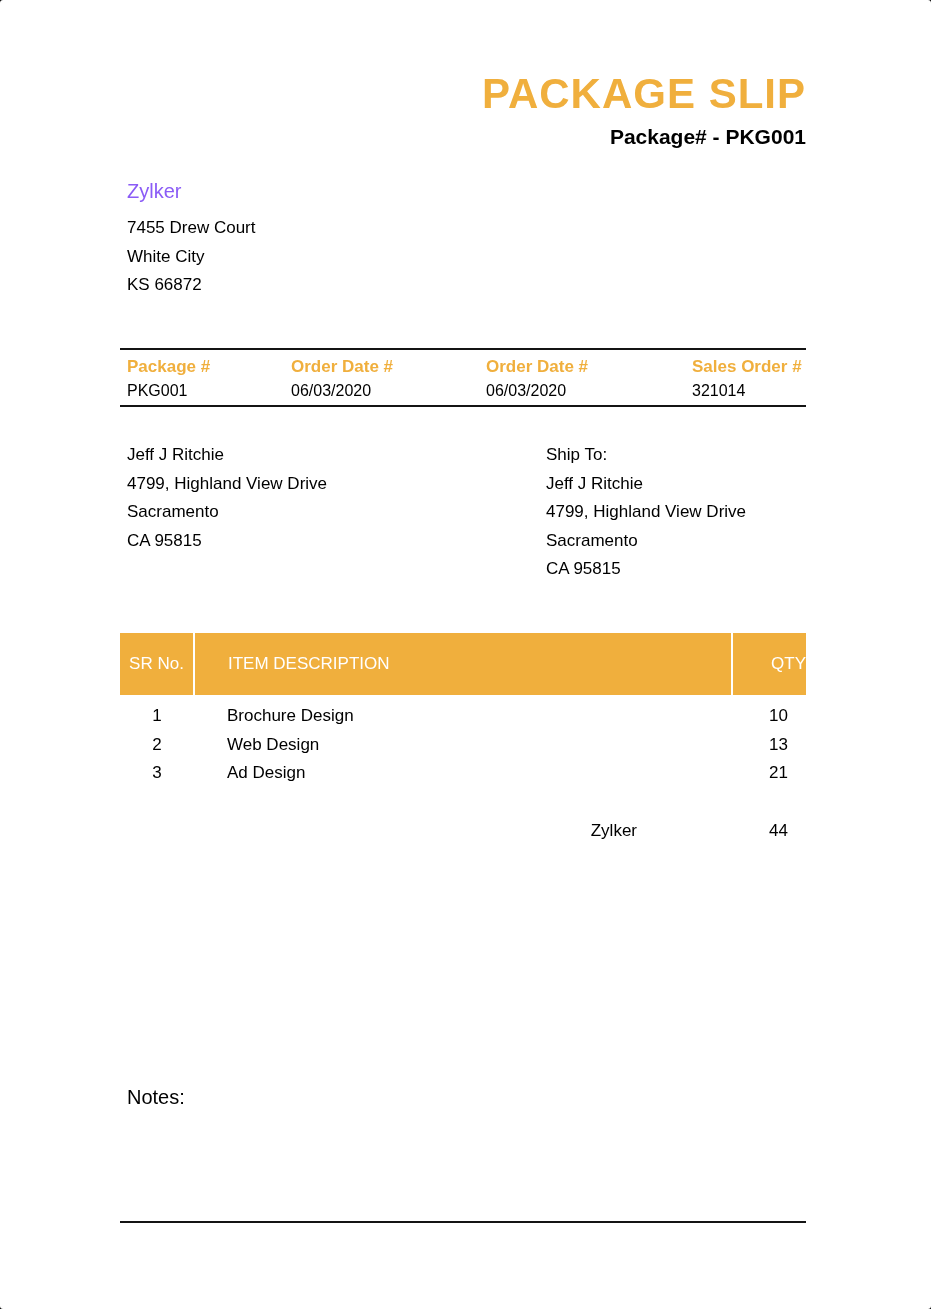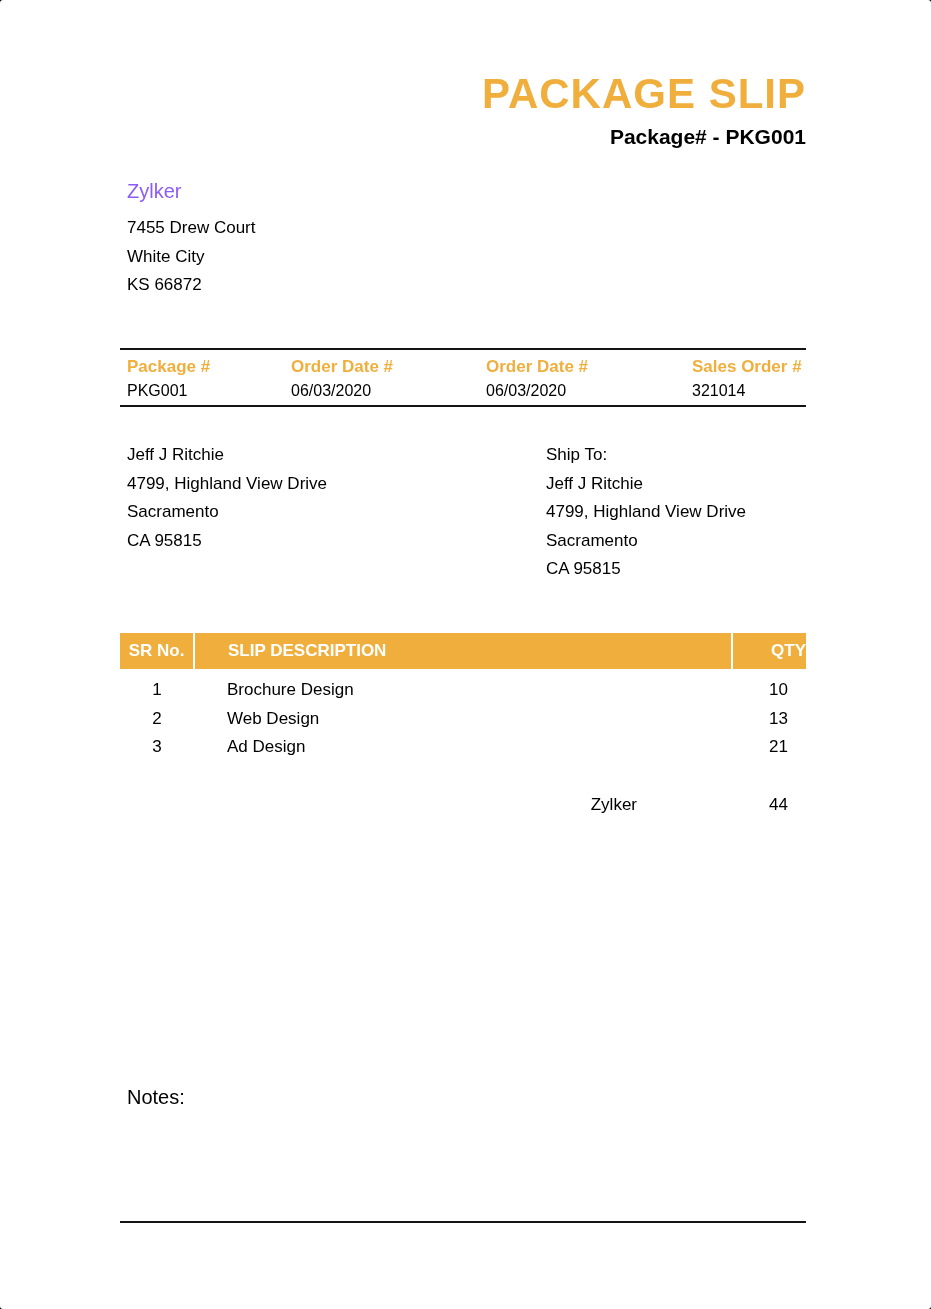--- a/index.html
+++ b/index.html
@@ -57,22 +57,22 @@
 
   
   .items-table {
     position: absolute; top: 633px; left: 120px; width: 686px;
     border-collapse: collapse; table-layout: fixed;
   }
   .items-table col.c1 { width: 74px; }
   .items-table col.c2 { width: 538px; }
   .items-table col.c3 { width: 74px; }
   .items-table thead th {
-    background: var(--accent); color: #fff; font-size: 17px; font-weight: bold;
-    height: 36px; vertical-align: middle; padding: 0;
+    background: var(--accent); color: #fff; font-size: 17px; font-weight: normal;
+    height: 62px; vertical-align: middle; padding: 0;
   }
   .items-table thead th.sr  { text-align: center; }
   .items-table thead th.desc { text-align: left; padding-left: 33px; border-left: 2px solid #fff; }
   .items-table thead th.qty { text-align: right; border-left: 2px solid #fff; padding-left: 20px; }
   .items-table tbody td { font-size: 17px; line-height: 28.5px; padding: 0; }
   .items-table tbody tr.first td { padding-top: 7px; }
   .items-table td.sr   { text-align: center; }
   .items-table td.desc { padding-left: 33px; }
   .items-table td.qty  { text-align: right; padding-right: 18px; }
   .items-table tr.total-row td { padding-top: 29px; }
@@ -144,21 +144,21 @@
 
   <table class="items-table">
     <colgroup>
         <col class="c1">
         <col class="c2">
         <col class="c3">
       </colgroup>
     <thead>
       <tr>
         <th class="sr">SR No.</th>
-        <th class="desc">SLIP DESCRIPTION</th>
+        <th class="desc">ITEM DESCRIPTION</th>
         <th class="qty">QTY</th>
       </tr>
     </thead>
     <tbody>
       <tr class="first">
         <td class="sr">1</td>
         <td class="desc">Brochure Design</td>
         <td class="qty">10</td>
       </tr>
       <tr>

